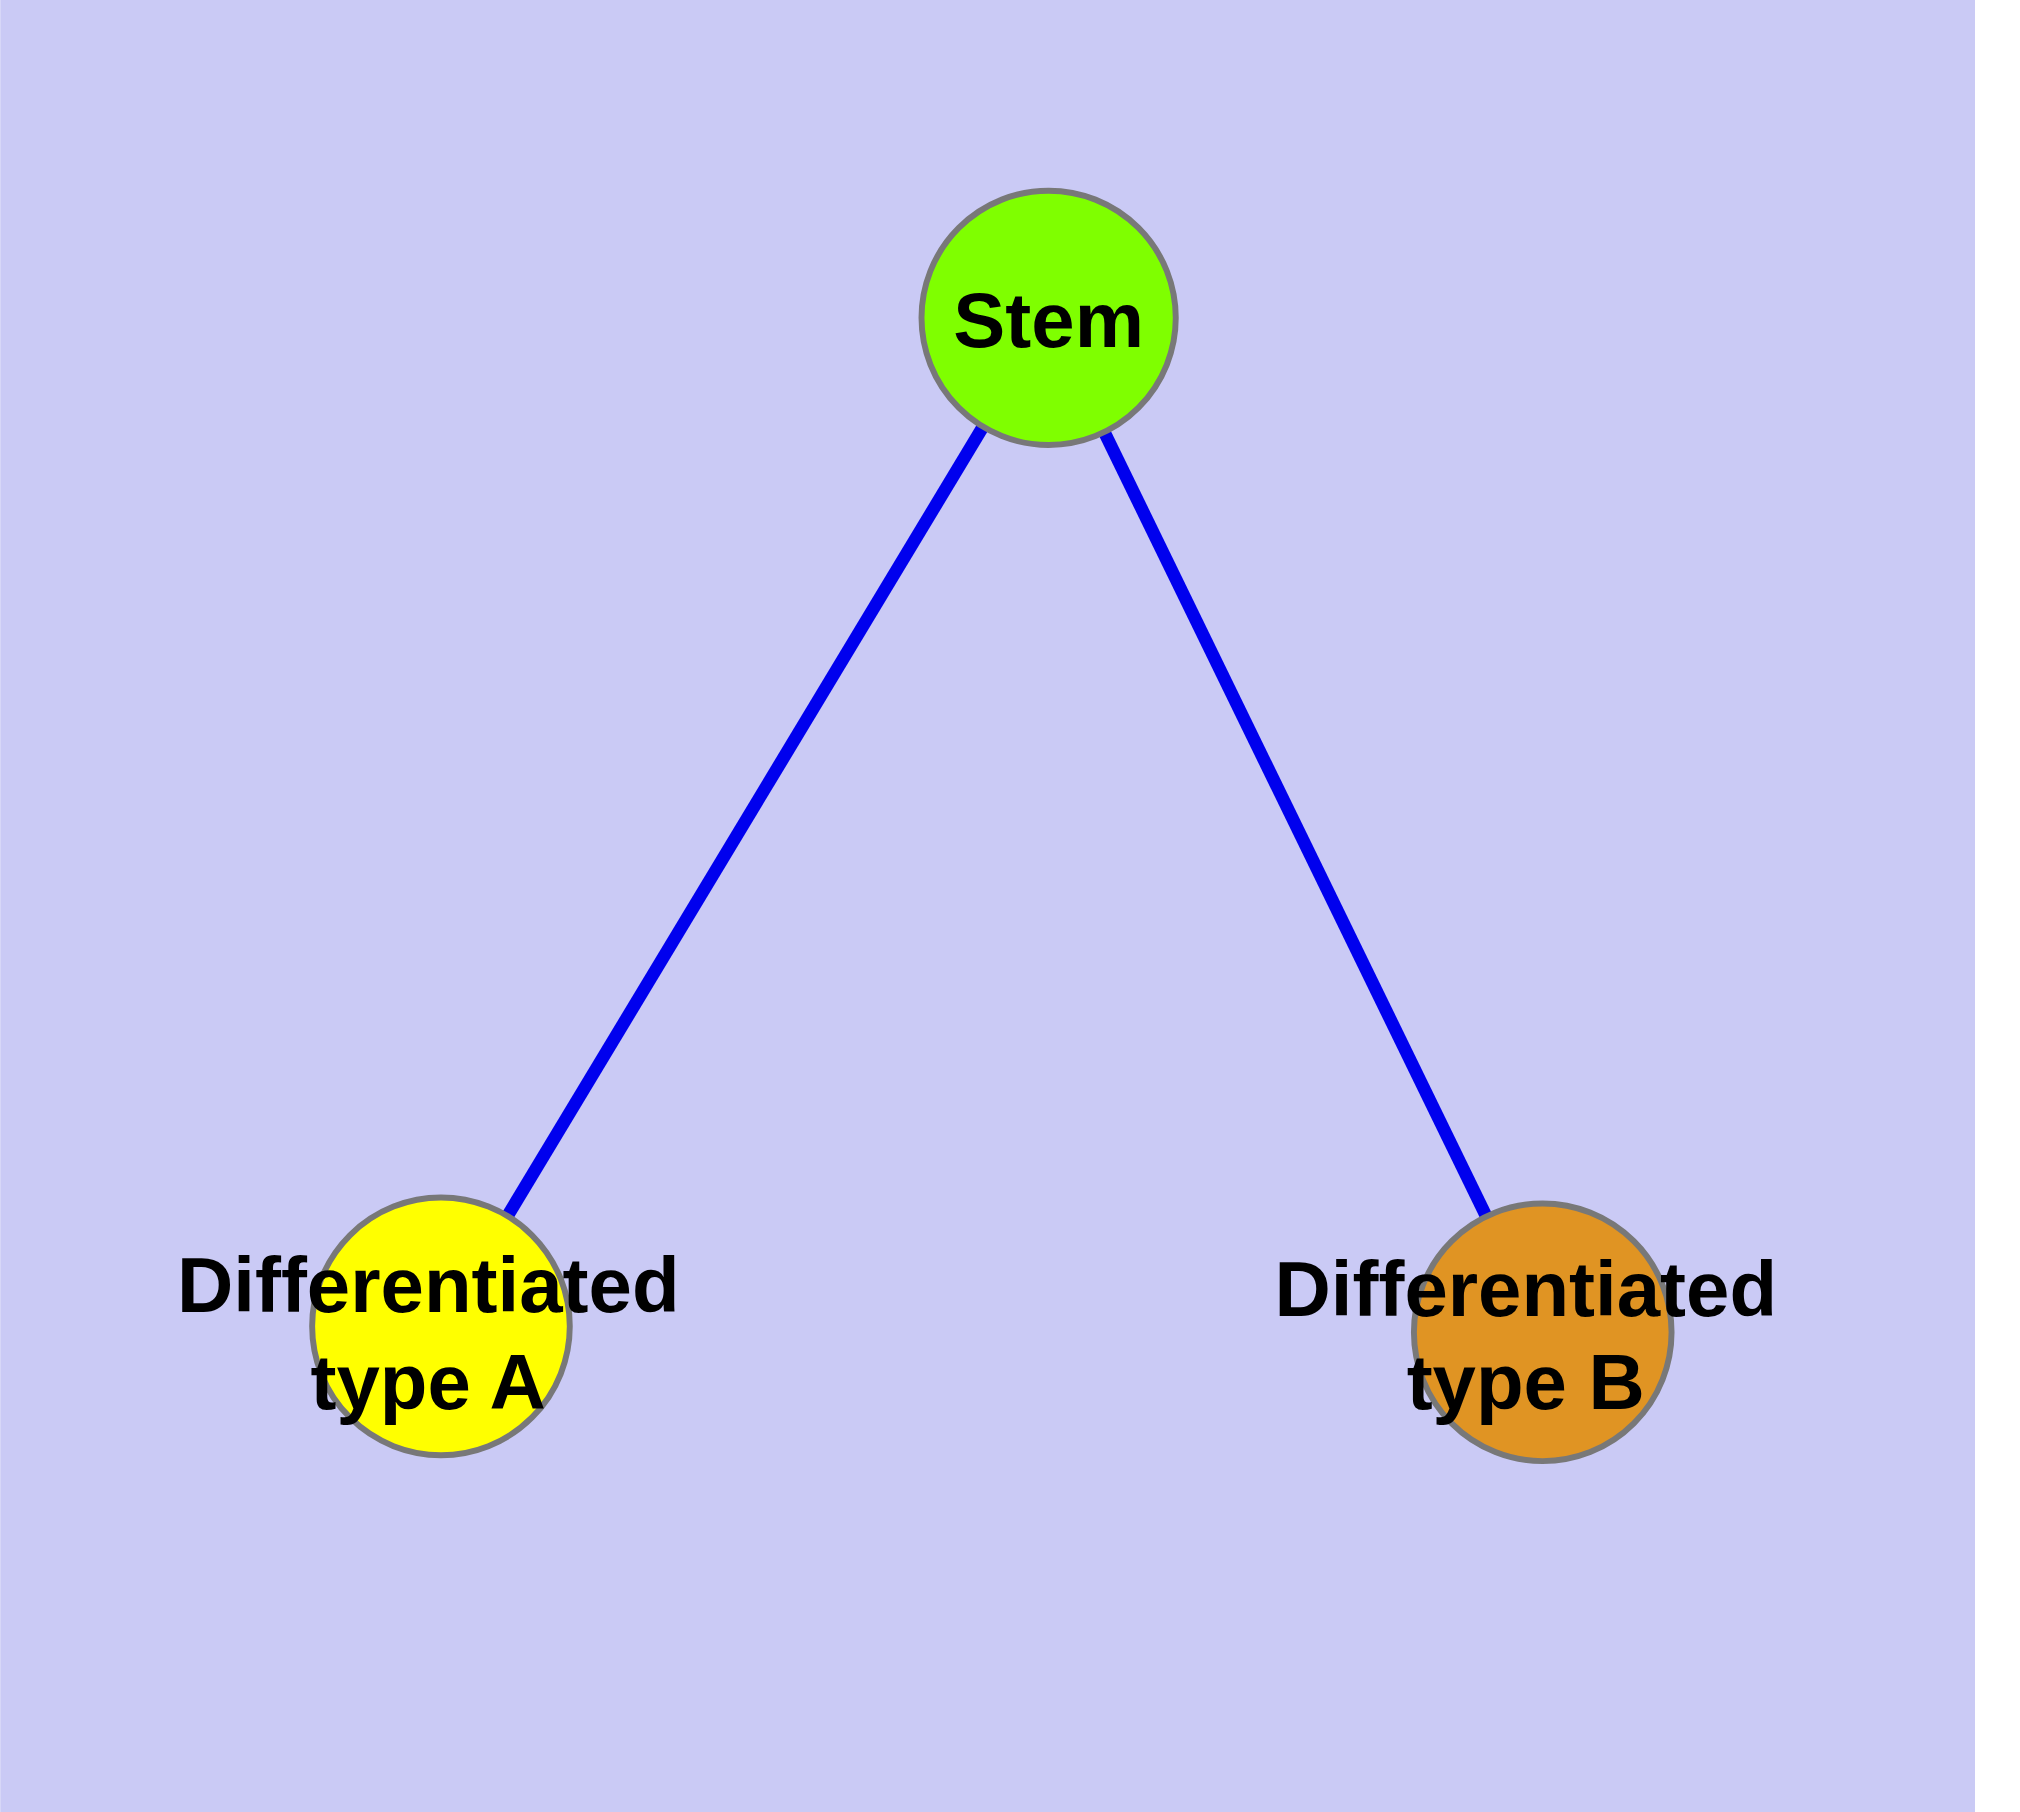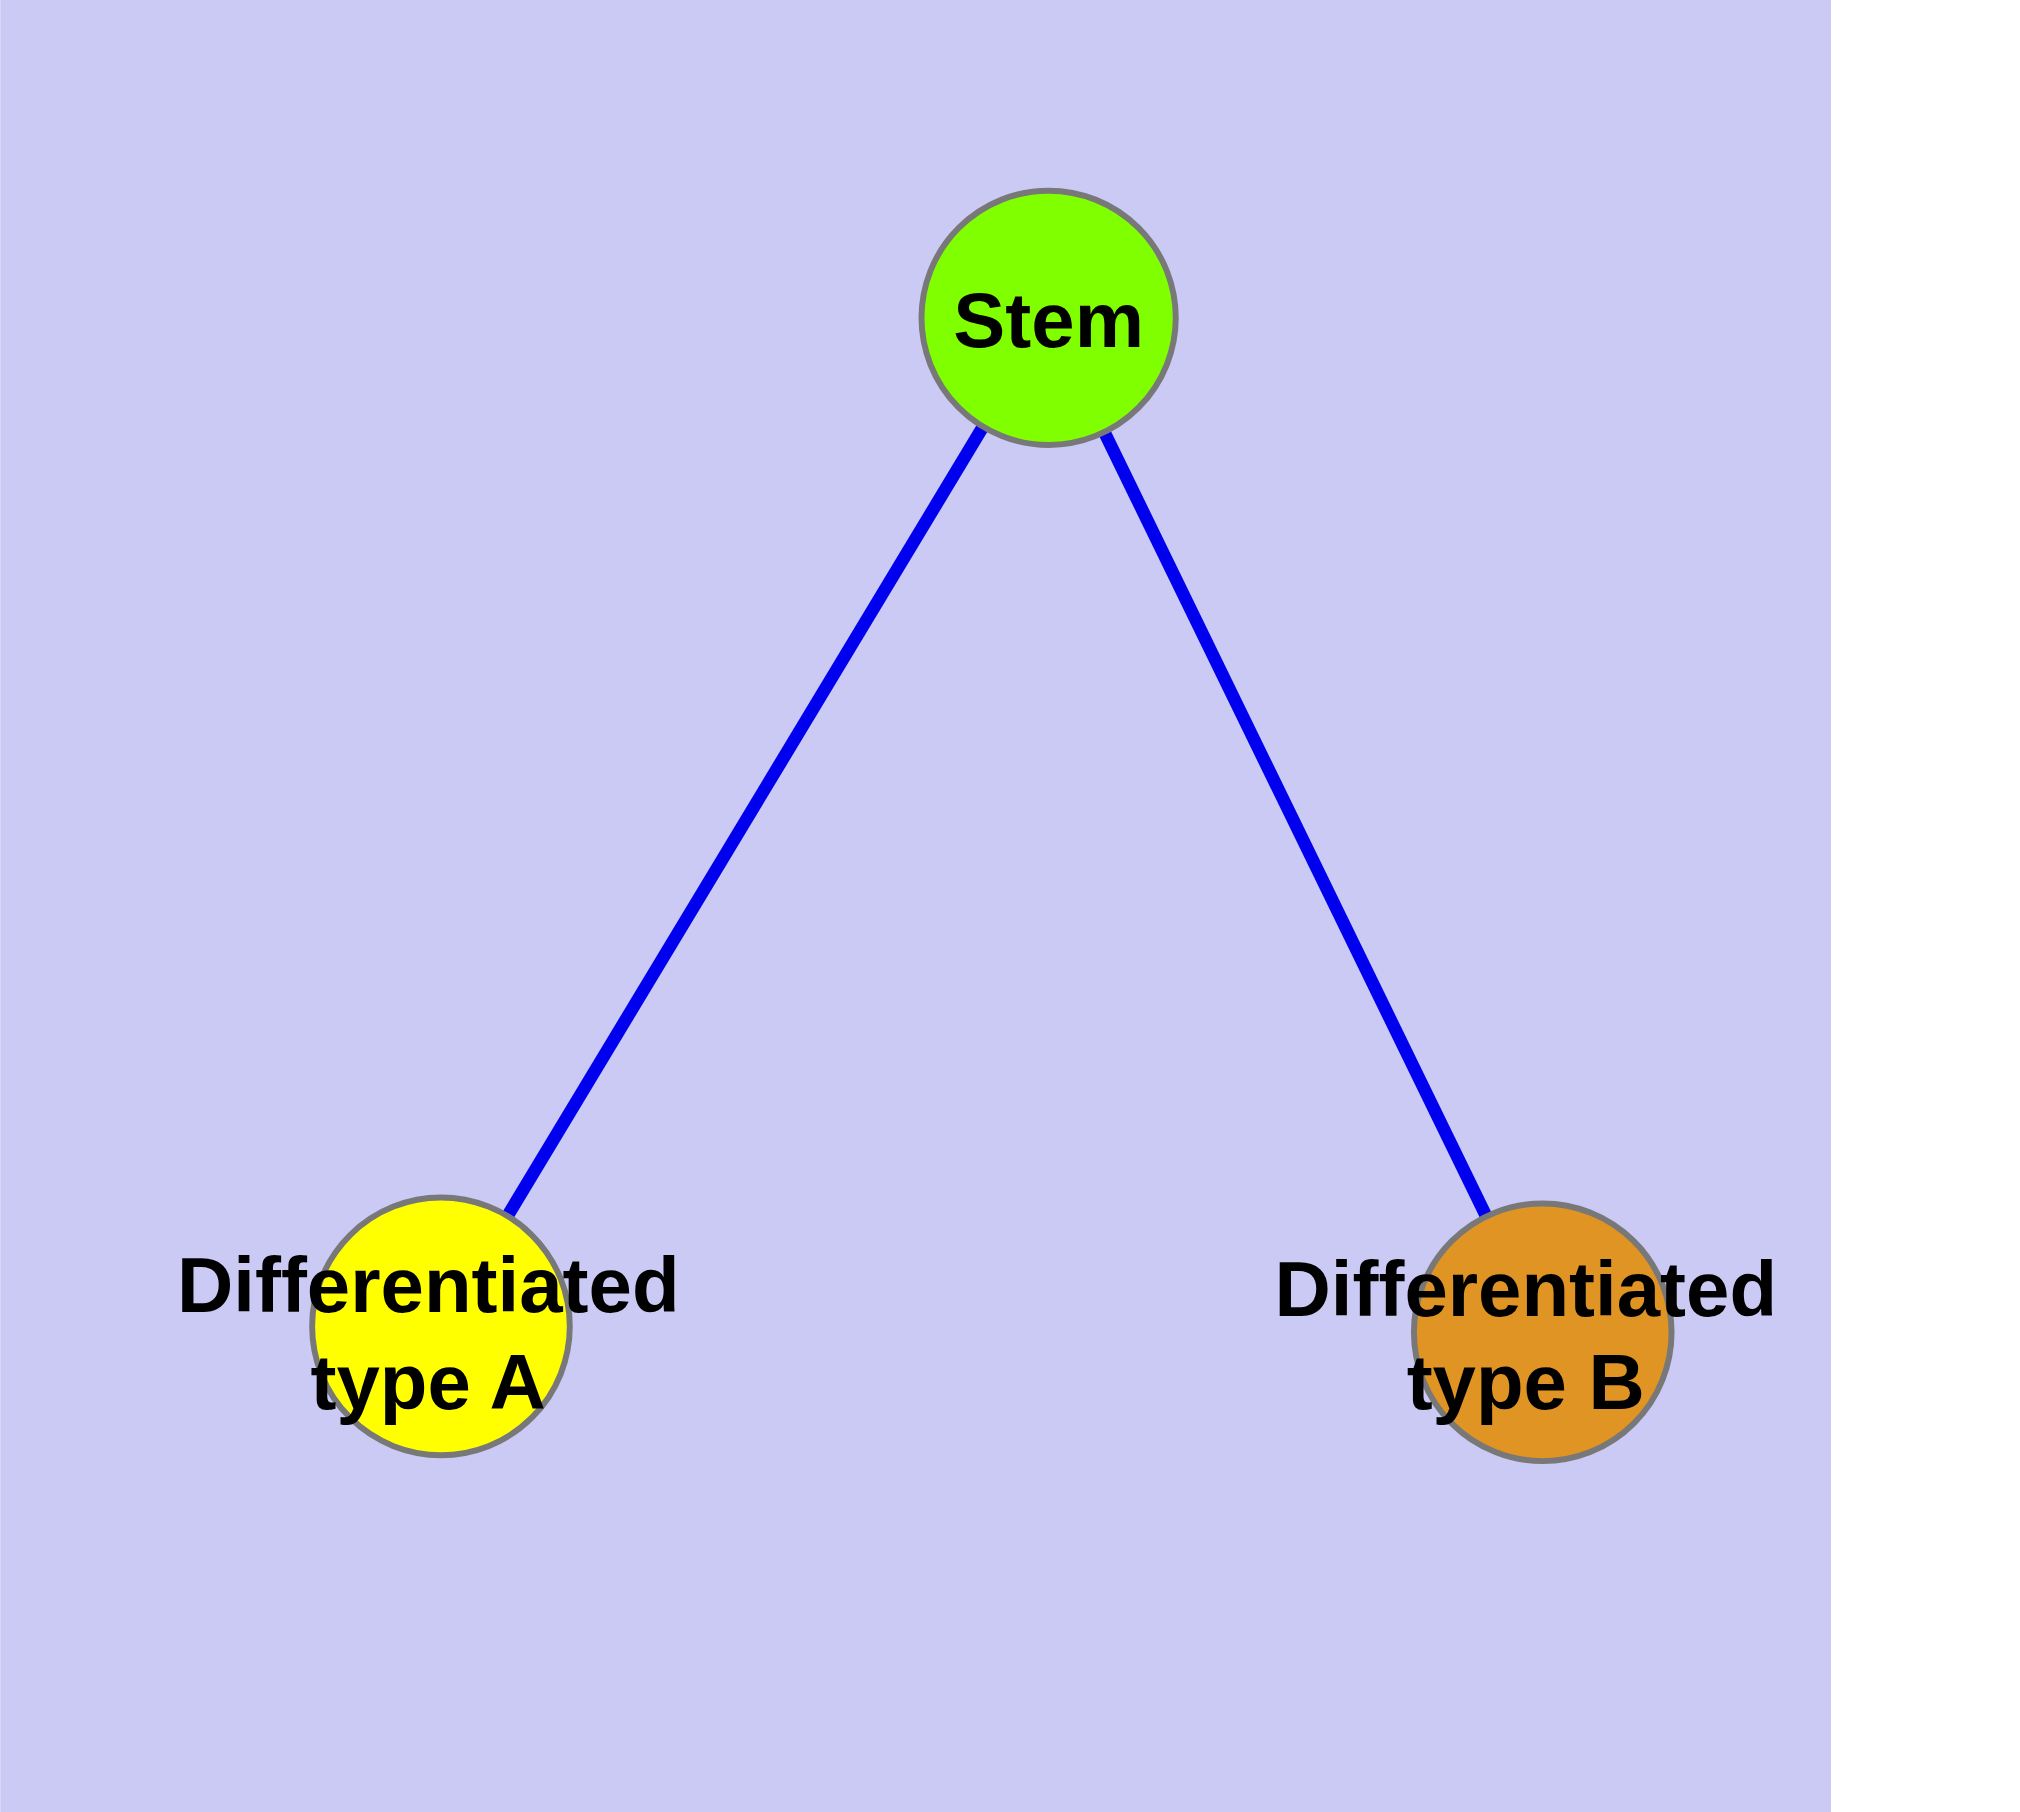--- a/index.html
+++ b/index.html
@@ -1,21 +1,21 @@
 <!DOCTYPE html>
 <html style="font-size:13.6px"><head>
 <meta charset="utf-8">
 <style>
   html, body {
     margin: 0;
     padding: 0;
     font-family: "Liberation Sans", sans-serif;
   }
   .stage {
-    width: 1831px;
+    width: 1975px;
     height: 1812px;
     overflow: hidden;
   }
   svg { display: block; }
   .node-circle { stroke-width: 7px; }
   .edge-line { stroke-width: 15px; fill: none; }
   .node-label {
     font-family: "Liberation Sans", sans-serif;
     font-weight: bold;
     font-size: 92px;

